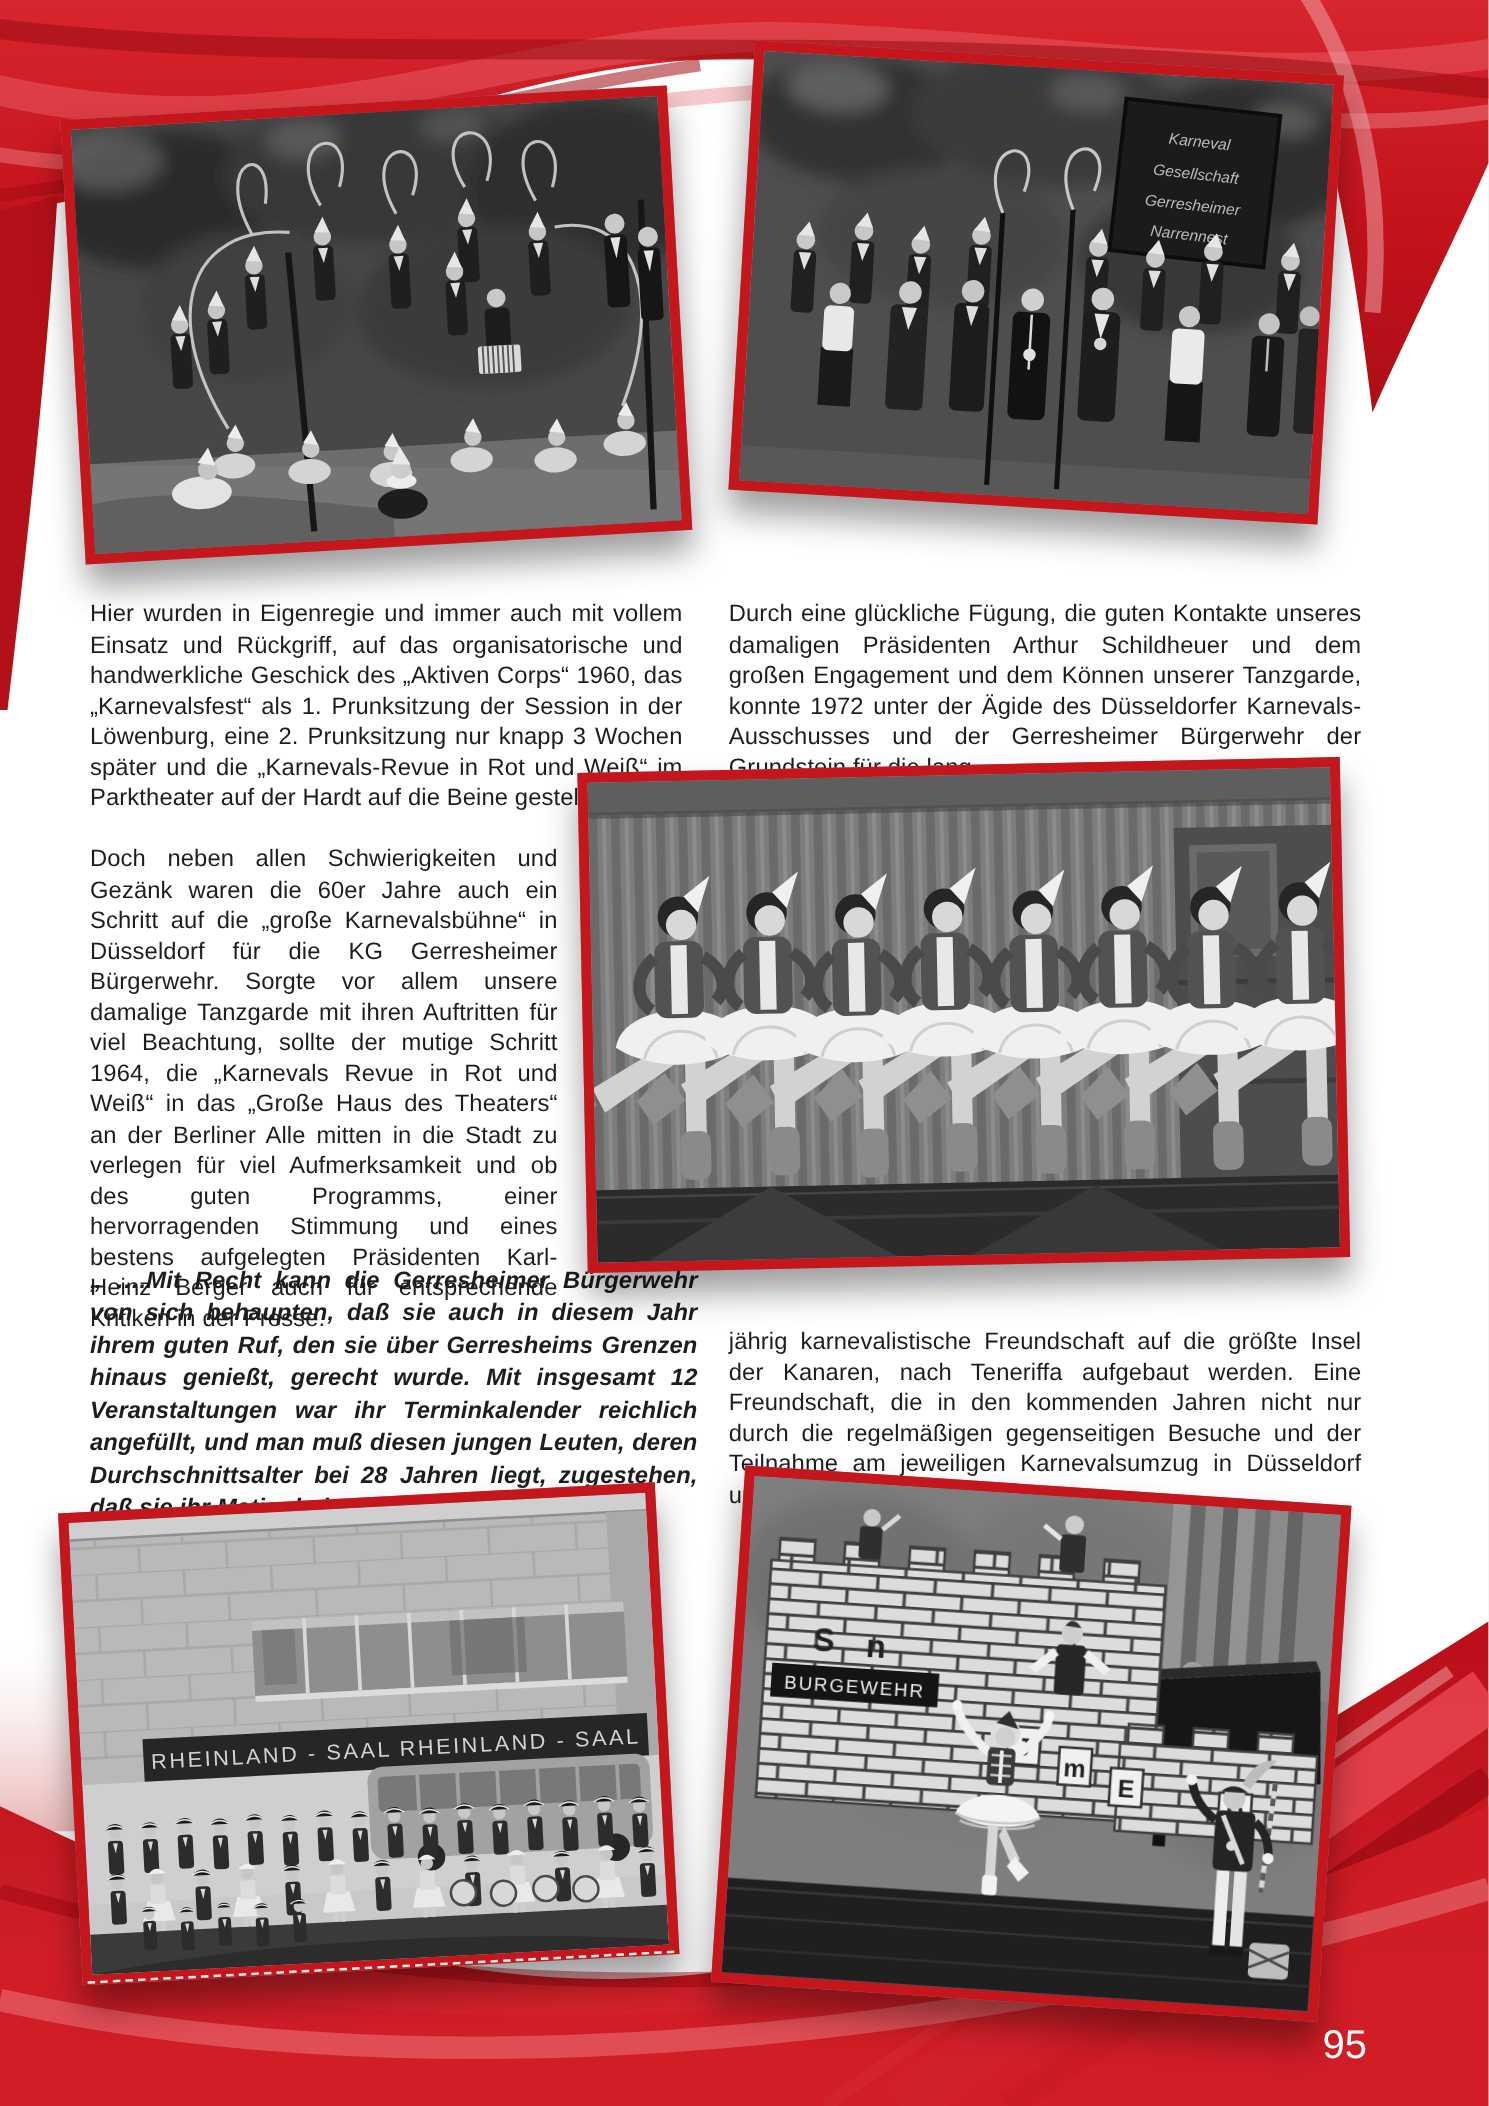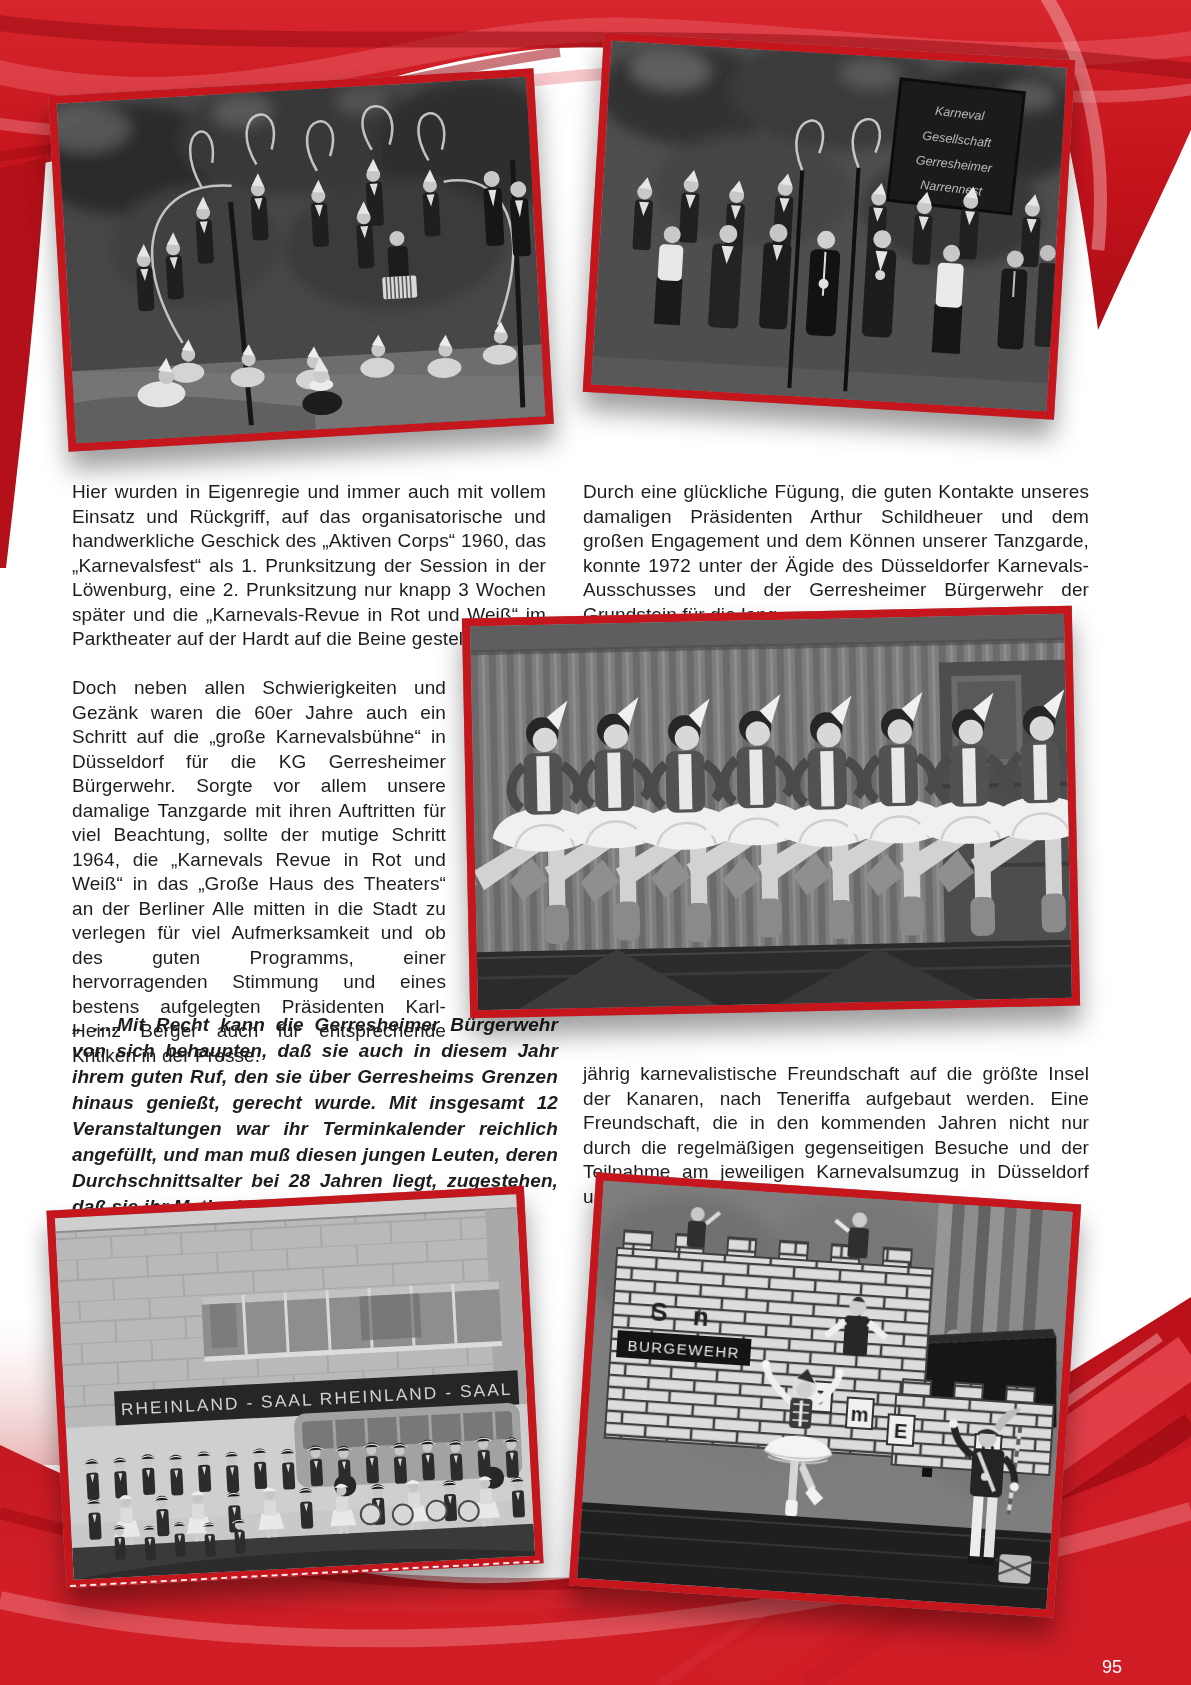--- a/index.html
+++ b/index.html
@@ -28,21 +28,21 @@
     box-shadow:0 18px 26px rgba(0,0,0,0.38);
   }
   .photo svg { display:block; }
   .photo--dashed-bottom::after {
     content:""; position:absolute; left:-4px; right:-4px; bottom:-7px;
     border-top:2px dashed rgba(255,255,255,0.92);
   }
 
   .page-number {
     position:absolute; z-index:4; color:#ffffff;
-    font-size:18px; line-height:26px; text-align:right; width:64px;margin-top:32px;
+    font-size:32px; line-height:26px; text-align:left; width:64px;
   }
 </style>
 </head>
 <body>
 
 <div class="page">
 
   <svg class="deco deco-top" width="1191" height="620" viewBox="0 0 1191 620">
     <defs>
       <linearGradient id="gTop" x1="0" y1="0" x2="0" y2="1">

